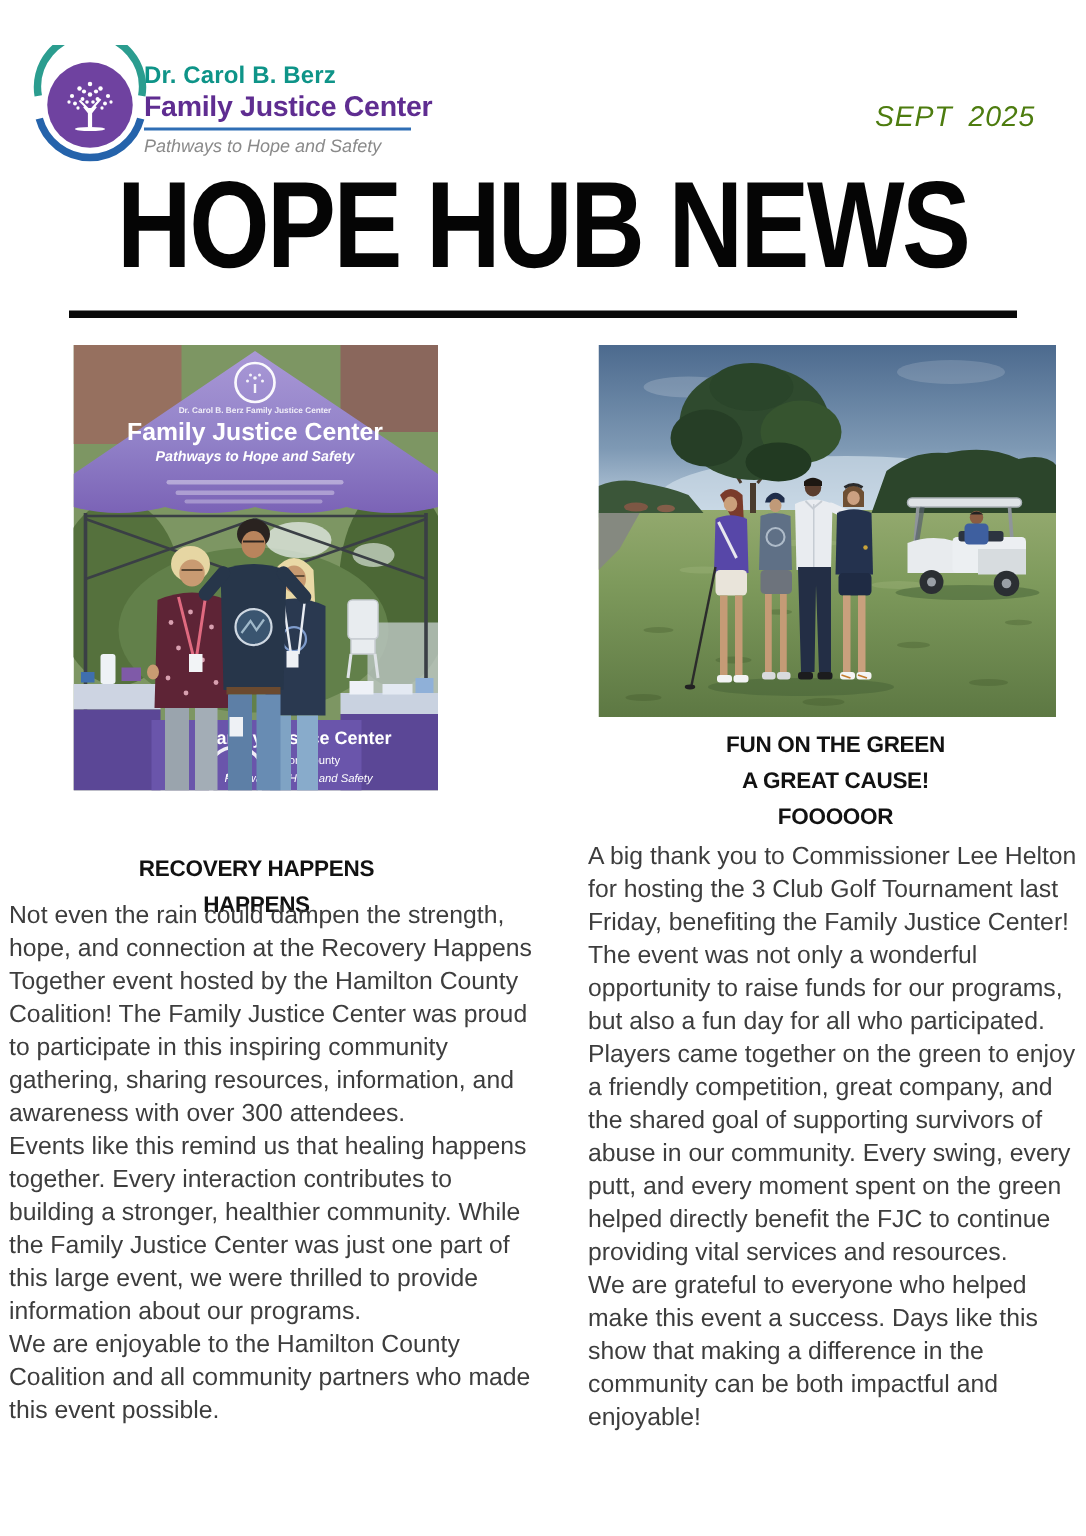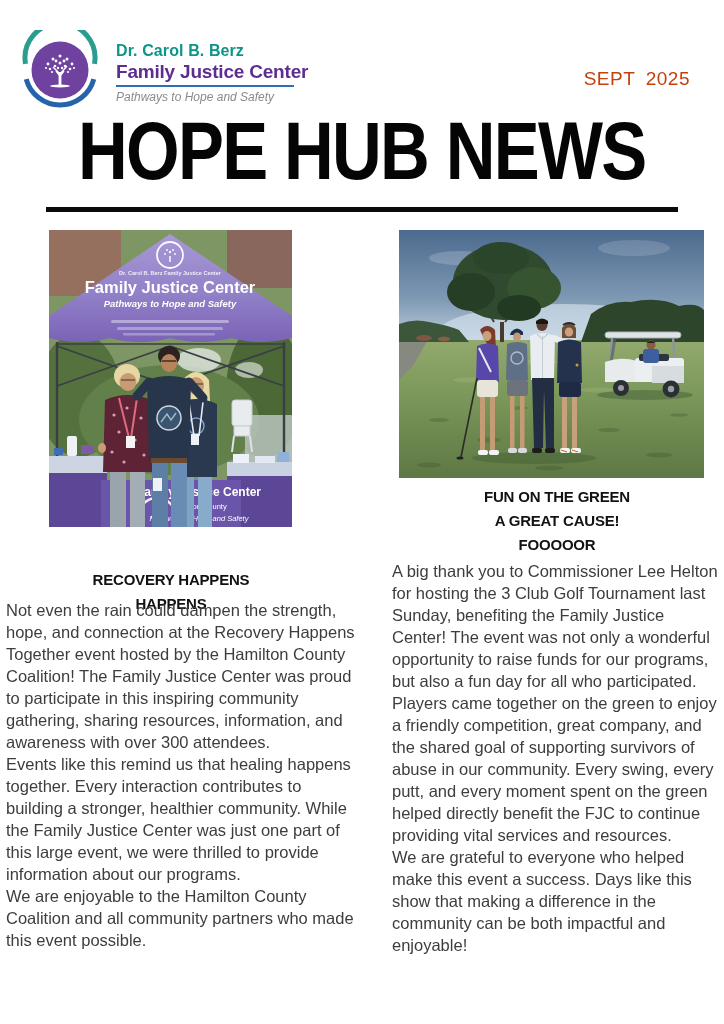--- a/index.html
+++ b/index.html
@@ -2,26 +2,26 @@
 <html><head>
 <meta charset="utf-8">
 <style>
   html,body{margin:0;padding:0;background:#ffffff;}
   .page{
     position:relative;width:724px;height:1024px;background:#ffffff;overflow:hidden;
     font-family:"Liberation Sans","DejaVu Sans",sans-serif;color:#111;
   }
   
   .logo-emblem{position:absolute;left:20px;top:30px;width:80px;height:80px;}
-  .logo-textblock{position:absolute;left:116px;top:43px;width:220px;line-height:1.05;}
+  .logo-textblock{position:absolute;left:96px;top:43px;width:220px;line-height:1.05;}
   .logo-line1{font-size:16px;font-weight:bold;color:#0e9488;letter-spacing:.1px;}
   .logo-line2{font-size:19px;font-weight:bold;color:#5f2d91;margin-top:2px;letter-spacing:-.2px;}
   .logo-underline{width:178px;height:2px;background:#2f6eb5;margin:3px 0 4px 0;}
   .logo-tagline{font-size:12px;font-style:italic;color:#8a8a8a;}
-  .issue-date{position:absolute;right:34px;top:68px;font-size:19px;color:#c2410c;letter-spacing:.5px;word-spacing:5px;}
+  .issue-date{position:absolute;right:34px;top:68px;font-size:19px;color:#4d7c0f;letter-spacing:.5px;word-spacing:5px;font-style:italic;}
   
   .masthead{position:absolute;left:0;top:110px;width:724px;text-align:center;}
   .masthead-title{
     display:inline-block;font-size:82px;font-weight:800;color:#050505;
     letter-spacing:-2px;white-space:nowrap;transform:scaleX(.84);transform-origin:center;
     line-height:1;
   }
   .masthead-rule{position:absolute;left:46px;top:207px;width:632px;height:5px;background:#0a0a0a;}
   
   .photo-left{position:absolute;left:49px;top:230px;width:243px;height:297px;}
@@ -345,18 +345,18 @@
     <p>Events like this remind us that healing happens together. Every interaction contributes to building a stronger, healthier community. While the Family Justice Center was just one part of this large event, we were thrilled to provide information about our programs.</p>
     <p>We are enjoyable to the Hamilton County Coalition and all community partners who made this event possible.</p>
   </div>
 
   <div class="article-heading heading-right">
     <div>FUN ON THE GREEN</div>
     <div>A GREAT CAUSE!</div>
     <div>FOOOOOR</div>
   </div>
   <div class="article-body body-right">
-    <p>A big thank you to Commissioner Lee Helton for hosting the 3 Club Golf Tournament last Sunday, benefiting the Family Justice Center! The event was not only a wonderful opportunity to raise funds for our programs, but also a fun day for all who participated.</p>
+    <p>A big thank you to Commissioner Lee Helton for hosting the 3 Club Golf Tournament last Friday, benefiting the Family Justice Center! The event was not only a wonderful opportunity to raise funds for our programs, but also a fun day for all who participated.</p>
     <p>Players came together on the green to enjoy a friendly competition, great company, and the shared goal of supporting survivors of abuse in our community. Every swing, every putt, and every moment spent on the green helped directly benefit the FJC to continue providing vital services and resources.</p>
     <p>We are grateful to everyone who helped make this event a success. Days like this show that making a difference in the community can be both impactful and enjoyable!</p>
   </div>
 
 </div>
 
 </body></html>

